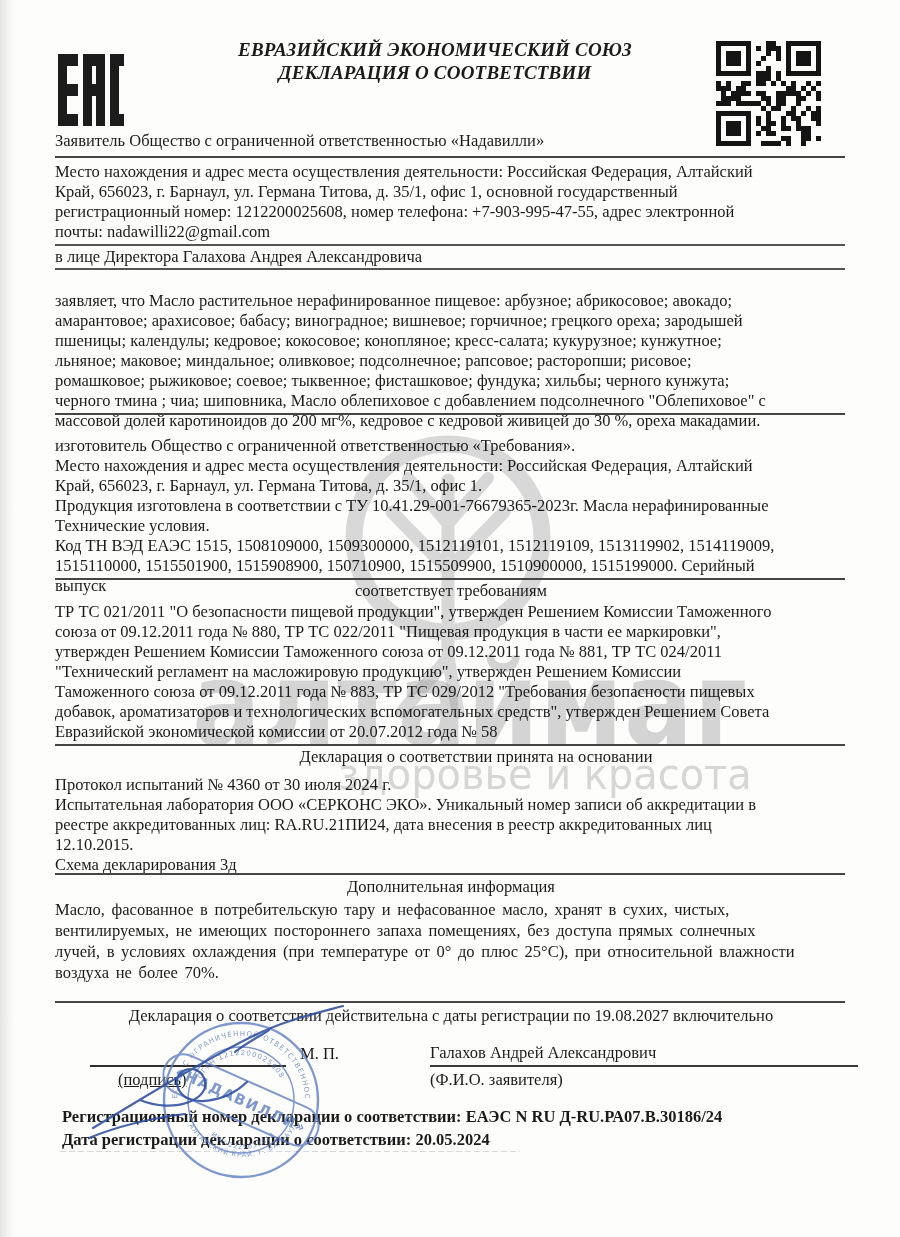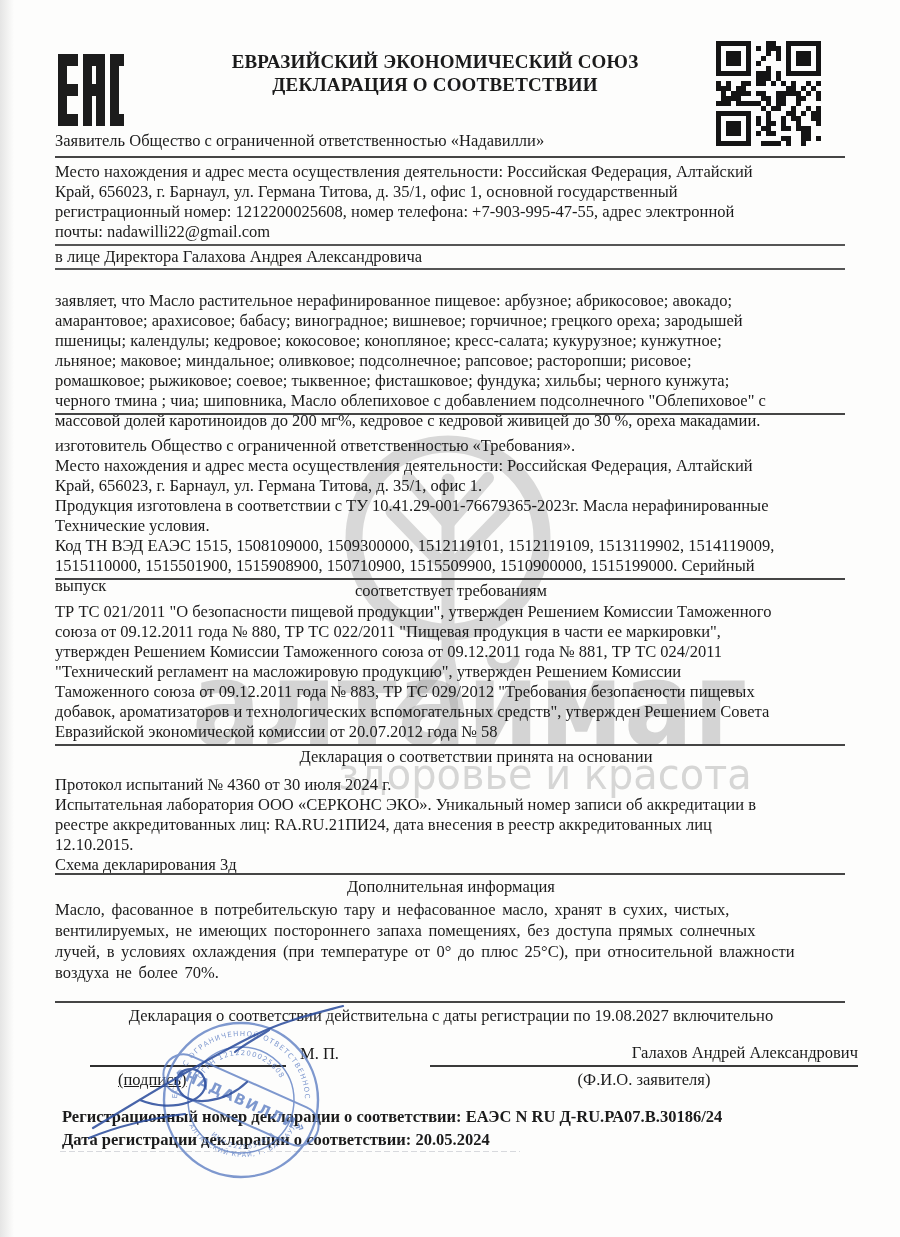--- a/index.html
+++ b/index.html
@@ -14,22 +14,22 @@
     color:#1b1b1b;
   }
   .scan-edge{position:absolute;left:0;top:0;width:14px;height:100%;
     background:linear-gradient(90deg,rgba(120,120,120,.18),rgba(120,120,120,0));z-index:4;}
   
   .wm-layer{position:absolute;inset:0;z-index:1;pointer-events:none;}
   .txt-layer{position:absolute;inset:0;z-index:2;}
   .ink-layer{position:absolute;inset:0;z-index:3;pointer-events:none;}
   
   .eac{position:absolute;left:58px;top:54px;}
-  .doc-title{position:absolute;left:55px;top:50px;width:760px;text-align:center;
-    font-weight:bold;font-size:19px;line-height:23px;letter-spacing:.2px;}
+  .doc-title{position:absolute;left:55px;top:38px;width:760px;text-align:center;
+    font-weight:bold;font-size:19px;line-height:23px;letter-spacing:.2px;font-style:italic;}
   .qr{position:absolute;left:716px;top:41px;width:105px;height:105px;}
   
   .line,.block{position:absolute;left:55px;width:792px;font-size:16.5px;line-height:20px;}
   .block{white-space:pre-line;}
   .b{font-weight:normal;text-align:center;}
   .rule{position:absolute;left:55px;width:790px;height:2px;background:#454545;}
   .rule.thin{height:1.6px;background:#555;}
   #applicant-line{top:131px;}
   #rule1{top:156px;}
   #applicant-address{top:162px;}
@@ -48,23 +48,23 @@
   #rule7{top:873px;}
   #add-heading{top:877px;}
   #add-body{top:899px;line-height:21px;word-spacing:2.5px;}
   #rule8{top:1001px;}
   #validity{top:1006px;}
   
   .sigline{position:absolute;height:2px;background:#2f2f2f;top:1065px;}
   #sig-line{left:90px;width:196px;}
   #fio-line{left:430px;width:428px;background:#3a3a3a;height:1.6px;}
   #mp{position:absolute;left:300px;top:1044px;font-size:16.5px;}
-  #fio-name{position:absolute;left:430px;top:1043px;width:428px;text-align:right;font-size:16.5px;}
+  #fio-name{position:absolute;left:430px;top:1043px;width:428px;text-align:left;font-size:16.5px;}
   #sign-label{position:absolute;left:118px;top:1070px;font-size:16.5px;text-decoration:underline;}
-  #fio-label{position:absolute;left:430px;top:1070px;width:428px;text-align:center;font-size:16.5px;}
+  #fio-label{position:absolute;left:430px;top:1070px;width:428px;font-size:16.5px;}
   #reg1{left:62px;top:1107px;font-weight:bold;}
   #reg2{left:62px;top:1130px;font-weight:bold;}
   #artifact-line{position:absolute;left:60px;top:1151px;width:460px;height:1px;
     background:repeating-linear-gradient(90deg,#b9bcc4 0 6px,transparent 6px 9px);opacity:.55;}
   
   .wm-brand{position:absolute;left:192px;top:636px;font-family:"DejaVu Sans",sans-serif;
     font-weight:bold;font-size:116px;color:#9e9e9e;opacity:.42;transform:scaleX(.88);
     transform-origin:left top;letter-spacing:1px;}
   .wm-tagline{position:absolute;left:338px;top:750px;font-family:"DejaVu Sans",sans-serif;
     font-size:42px;color:#a8a8a8;opacity:.45;transform:scaleX(.95);transform-origin:left top;}

